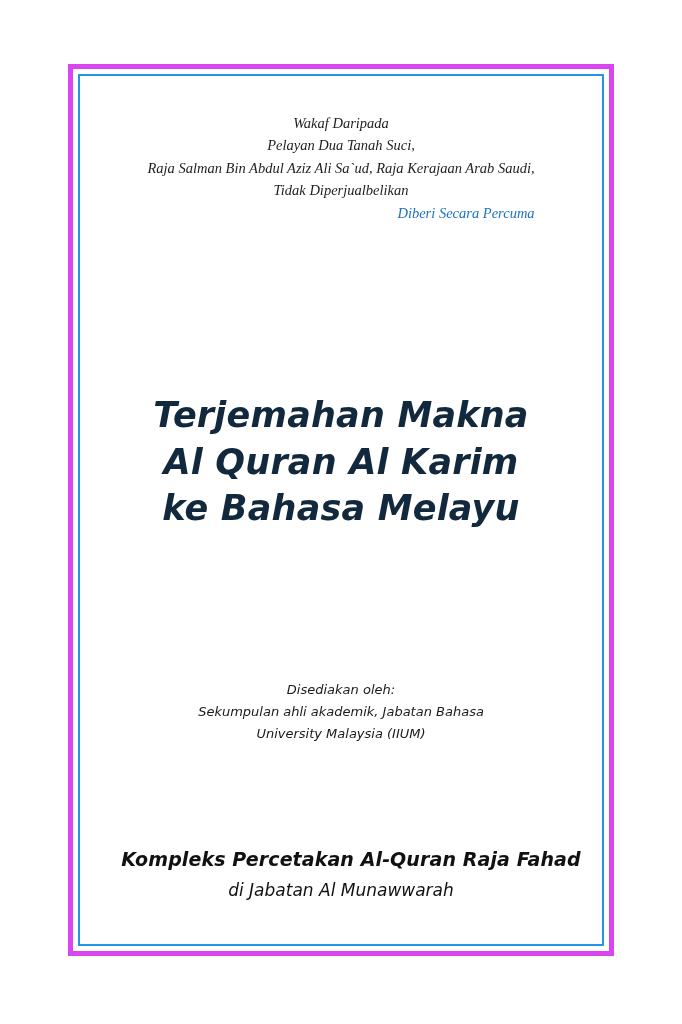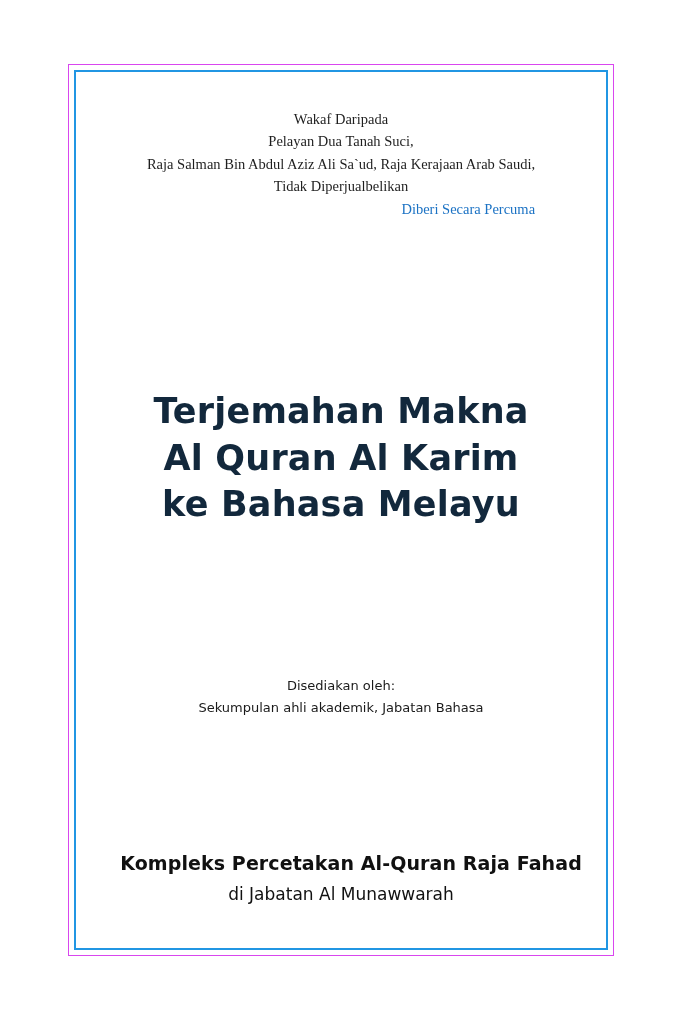--- a/index.html
+++ b/index.html
@@ -20,23 +20,24 @@
     height: 1024px;
     background: #ffffff;
   }
   
   .frame-outer {
     position: absolute;
     left: 68px;
     top: 64px;
     width: 546px;
     height: 892px;
-    border: 1px solid #d946ef;
+    border: 5px solid #d946ef;
     box-sizing: border-box;
     background: #ffffff;
+    font-style: italic;
   }
   .frame-inner {
     position: absolute;
     left: 5px;
     top: 5px;
     right: 5px;
     bottom: 5px;
     border: 2px solid #2196e3;
     box-sizing: border-box;
     background: #ffffff;
@@ -136,20 +137,21 @@
 
         <div class="title-block">
           <span class="line">Terjemahan Makna</span>
           <span class="line">Al Quran Al Karim</span>
           <span class="line">ke Bahasa Melayu</span>
         </div>
 
         <div class="prepared">
           <span class="line">Disediakan oleh:</span>
           <span class="line">Sekumpulan ahli akademik, Jabatan Bahasa</span>
+          <span class="line">University Malaysia (IIUM)</span>
         </div>
 
         <div class="publisher">
           <span class="pub-name">Kompleks Percetakan Al-Quran Raja Fahad</span>
           <span class="pub-city">di Jabatan Al Munawwarah</span>
         </div>
 
       </div>
     </div>
   </div>

